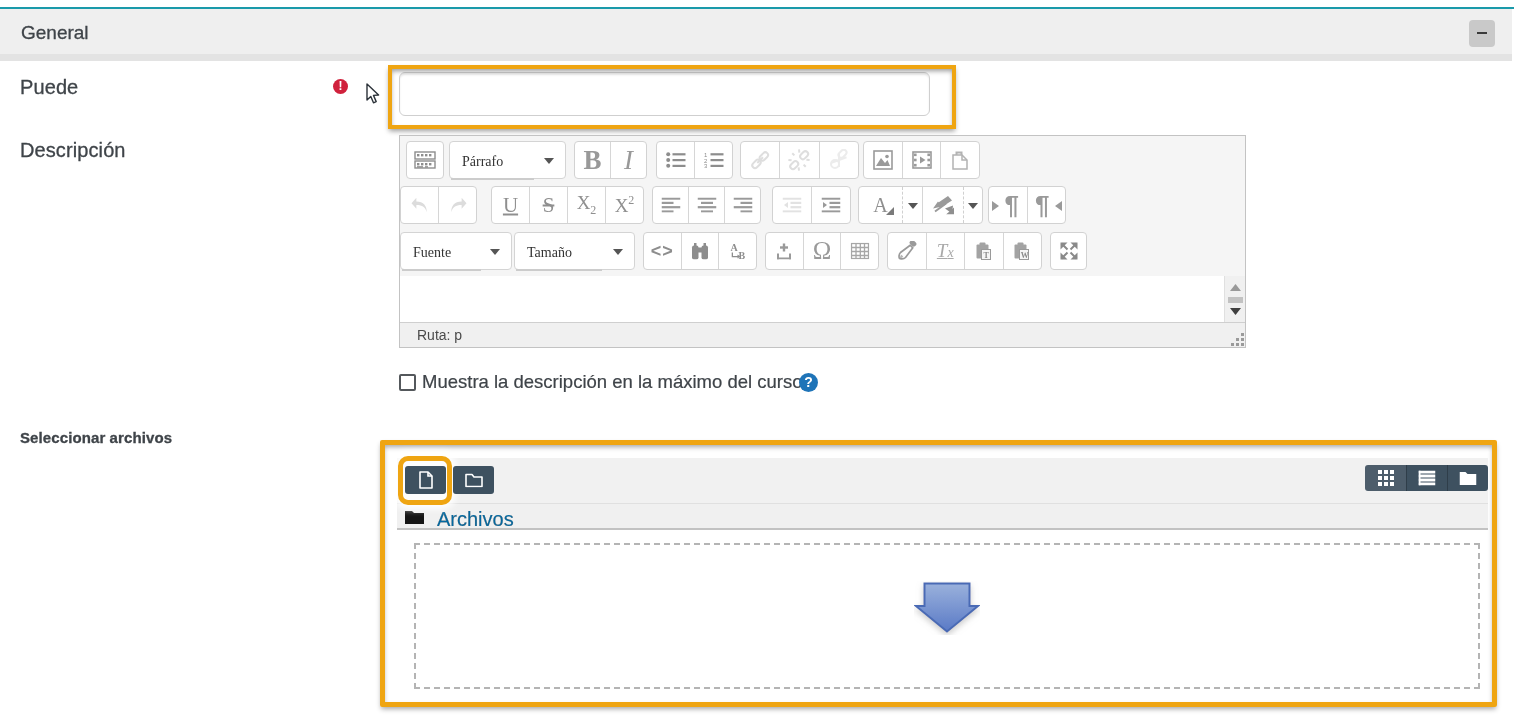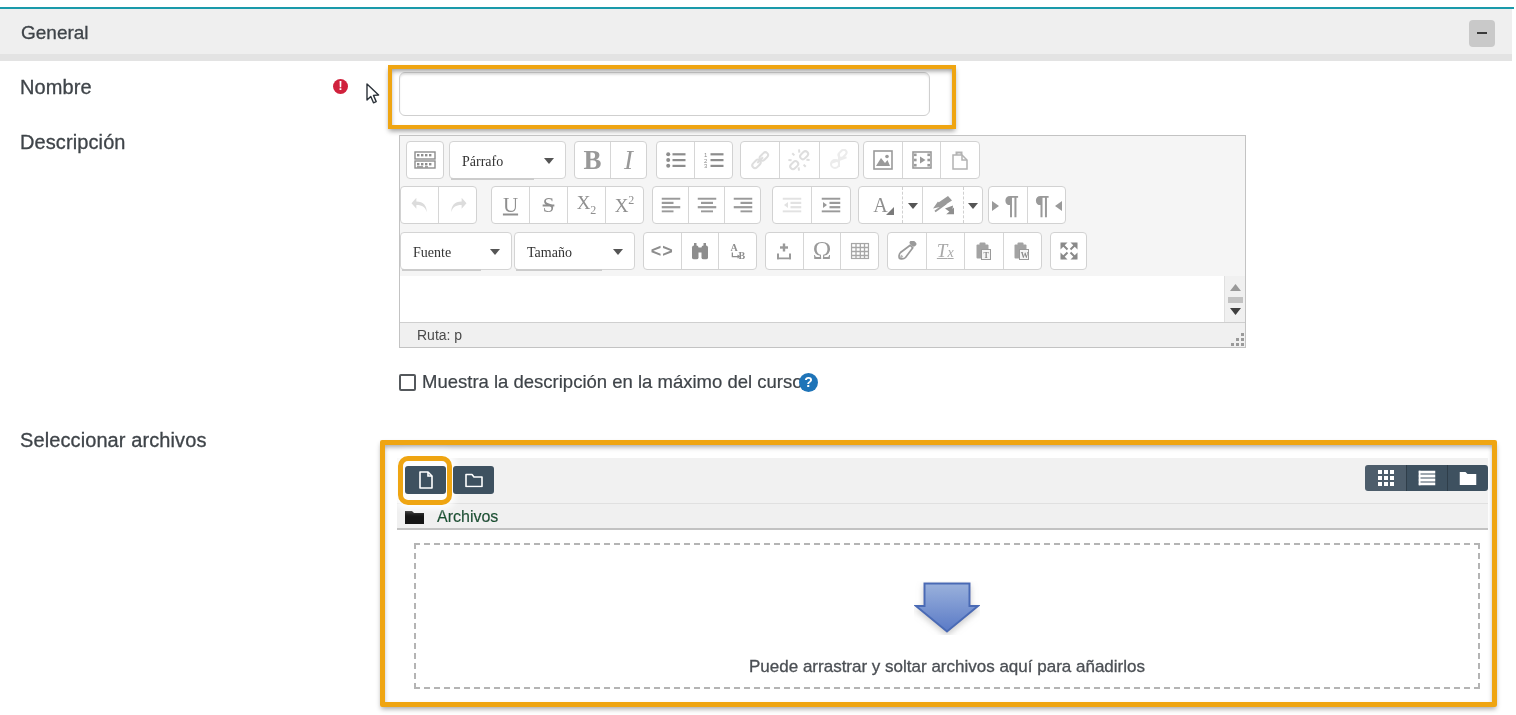--- a/index.html
+++ b/index.html
@@ -54,40 +54,40 @@
 #obox2 { left:380px; top:440px; width:1117px; height:267px; border:5px solid #efa512; border-radius:2px; box-shadow:0 3px 5px -1px rgba(0,0,0,.35), inset 0 3px 5px -1px rgba(0,0,0,.35); }
 #fmshadow { left:386px; top:446px; width:1105px; height:0px; }
 #fmtoolbar { left:397px; top:458px; width:1091px; height:45px; background:#f1f1f1; }
 #fmbtn1 { left:405px; top:466px; width:41px; height:28px; background:#3e5160; border-radius:3px; z-index:6; }
 #fmbtn2 { left:453px; top:466px; width:41px; height:28px; background:#3e5160; border-radius:3px; z-index:6; }
 #obox3 { left:398px; top:456px; width:54px; height:49px; border:5px solid #efa512; border-radius:10px; background:#fdfdfd; box-shadow:0 0 7px 4px rgba(255,255,255,.95); z-index:3; }
 #fmviews { left:1365px; top:465px; width:123px; height:26px; border-radius:3px; overflow:hidden; display:flex; }
 #fmviews .v { width:41px; height:26px; background:#3e5160; border-left:1px solid #2f3e4a; position:relative; }
 #fmviews .v:first-child { border-left:none; background:#4d5d6b; }
 #fmpath { left:397px; top:503px; width:1091px; height:27px; background:#f0f0f0; border-top:1px solid #e0e0e0; border-bottom:2px solid #c2c2c2; }
-#fmpath .t { position:absolute; left:40px; top:4px; font-size:16px; color:#14532d; -webkit-text-stroke:0.2px #4a5056; }
+#fmpath .t { position:absolute; left:40px; top:4px; font-size:20px; color:#0369a1; -webkit-text-stroke:0.2px #4a5056; }
 #dropzone { left:414px; top:543px; width:1066px; height:146px; border:2px dashed #b4b4b4; background:#fff; }
 #droptext { left:414px; top:657px; width:1066px; text-align:center; font-size:17px; color:#4b4f54; -webkit-text-stroke:0.3px #4b4f54; }
 </style>
 </head>
 <body>
 <div id="page">
   <div id="topline" class="abs"></div>
   <div id="hdr" class="abs">
       <div class="t">General</div>
     </div>
   <div id="hdrshadow" class="abs"></div>
   <div id="minus" class="abs">
       <div class="m"></div>
     </div>
 
-  <div class="abs lbl" style="left:20px; top:76px;">Nombre</div>
+  <div class="abs lbl" style="left:20px; top:76px;">Puede</div>
   <div id="req" class="abs">!</div>
-  <div class="abs lbl" style="left:20px; top:131px;">Descripción</div>
-  <div class="abs lbl" style="left:20px; top:429px; font-size:20px;">Seleccionar archivos</div>
+  <div class="abs lbl" style="left:20px; top:139px;">Descripción</div>
+  <div class="abs lbl" style="left:20px; top:429px; font-size:15px;font-weight:bold;">Seleccionar archivos</div>
 
   <div id="inp1" class="abs"></div>
   <div id="obox1" class="abs"></div>
 
   <div id="ed" class="abs"></div>
 
   <div class="tbtn abs" style="left:406px;top:141px;width:38px;">
     <svg class="ic" width="22" height="18" viewBox="0 0 22 18">
       <rect x="1" y="1" width="20" height="7" fill="none" stroke="#8d8d8d" stroke-width="1.4"></rect>
       <rect x="1" y="10" width="20" height="7" fill="none" stroke="#8d8d8d" stroke-width="1.4"></rect>
@@ -534,14 +534,13 @@
       <linearGradient id="ag" x1="0" y1="0" x2="0" y2="1">
         <stop offset="0" stop-color="#9ab1dc"></stop>
         <stop offset="1" stop-color="#5a7ac6"></stop>
       </linearGradient>
       <filter id="sh" x="-20%" y="-20%" width="140%" height="160%">
         <feDropShadow dx="0" dy="3" stdDeviation="3" flood-color="#a8a8a8" flood-opacity="0.6"></feDropShadow>
       </filter>
     </defs>
     <path d="M10.5 2.5 L55.5 2.5 L55.5 25 L64 25 L33 50.5 L2 25 L10.5 25 Z" fill="url(#ag)" stroke="#4a6bb5" stroke-width="2" stroke-linejoin="miter" filter="url(#sh)"></path>
   </svg>
-  <div id="droptext" class="abs">Puede arrastrar y soltar archivos aquí para añadirlos</div>
 </div>
 
 </body></html>

